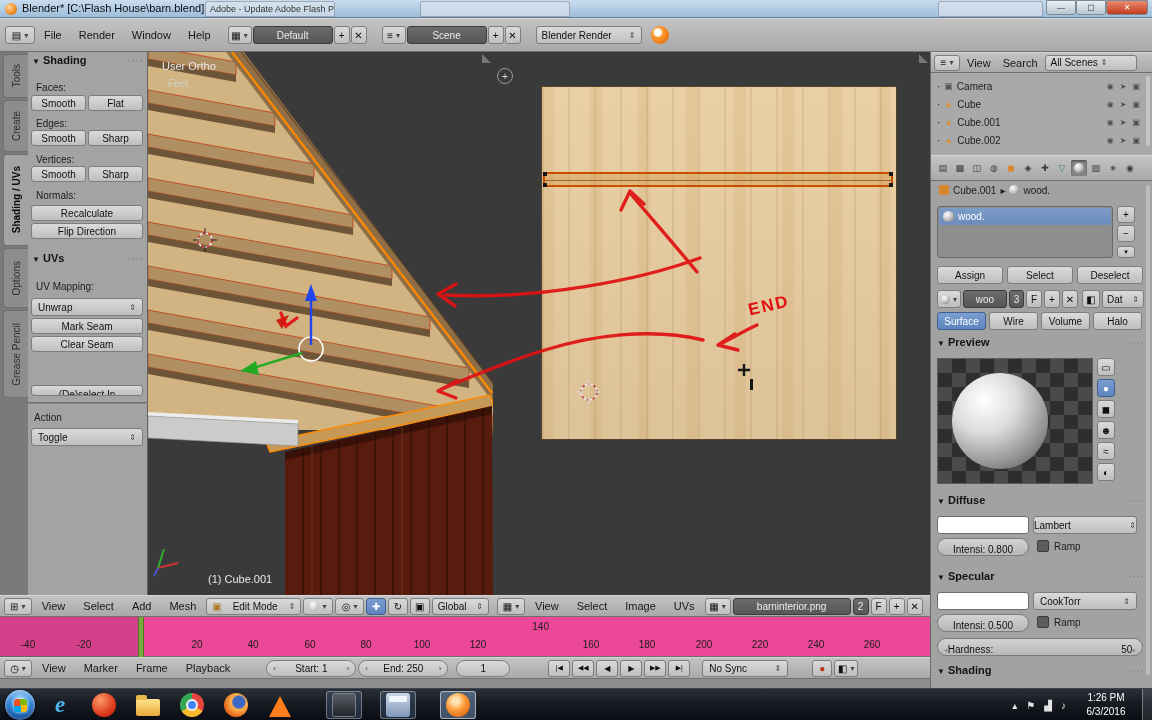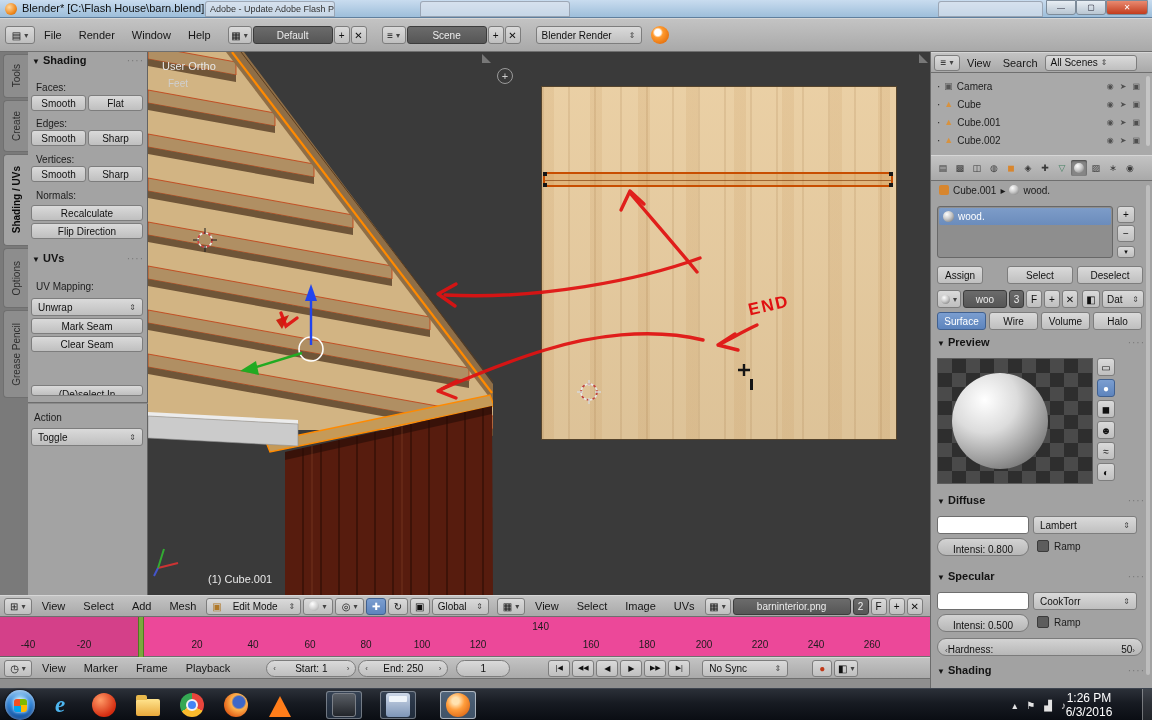--- a/index.html
+++ b/index.html
@@ -55,21 +55,21 @@
 .ic-chrome::after{content:"";position:absolute;inset:6px;background:#4285f4;border-radius:50%;border:2px solid #f2f2f2}
 .ic-ff{border-radius:50%;background:radial-gradient(circle at 62% 38%,#3e68c8 0 27%,#ffb24c 36%,#e3641b 72%,#9a3a0a)}
 .ic-vlc{width:0;height:0;border-left:11px solid transparent;border-right:11px solid transparent;border-bottom:21px solid #ff7d1a;margin-top:2px}
 .ic-app{background:linear-gradient(#5a5f66,#22252a);border:1px solid #7b8088;border-radius:3px}
 .ic-calc{background:linear-gradient(#cdd8e8,#7e96b8);border-radius:3px;position:relative}
 .ic-calc::before{content:"";position:absolute;left:3px;top:3px;right:3px;height:6px;background:#eef4fa;border-radius:1px}
 .ic-blender{border-radius:50%;background:radial-gradient(circle at 40% 33%,#ffe2b0 0 16%,#ff9d3c 42%,#e2711d 76%,#b35510)}
 .orb{position:absolute;left:5px;top:1px;width:30px;height:30px;border-radius:50%;background:radial-gradient(circle at 50% 30%,#a6d8fa,#2a7fd4 48%,#0b3f86 82%,#062654);box-shadow:inset 0 1px 4px rgba(255,255,255,.7),0 0 3px rgba(0,0,0,.8);display:flex;align-items:center;justify-content:center}
 .orbflag{width:13px;height:13px;border-radius:3px;background:conic-gradient(#7fba00 0 25%,#ffb900 0 50%,#00a4ef 0 75%,#f25022 0 100%);box-shadow:0 0 3px rgba(255,255,255,.9)}
 .tray{position:absolute;right:86px;top:0;height:32px;display:flex;align-items:center;gap:9px;color:#e3e3e3;font-size:10px}
-.clock{position:absolute;right:28px;top:2px;width:70px;text-align:center;color:#fff;font-size:12px;line-height:14px}
+.clock{position:absolute;right:11px;top:2px;width:70px;text-align:center;color:#fff;font-size:10px;line-height:14px}
 .showdesk{position:absolute;right:0;top:0;width:10px;height:32px;background:rgba(255,255,255,.1);border-left:1px solid rgba(255,255,255,.35)}
 .crumb{font-size:10px;color:#1a1a1a}
 .grip3{position:absolute;width:0;height:0;border-left:9px solid transparent;border-bottom:9px solid #787878}
 .endnote{position:absolute;left:748px;top:296px;color:#e01010;font-size:17px;font-weight:bold;letter-spacing:2px;transform:rotate(-13deg);z-index:61}
 </style>
 </head>
 <body>
 
 <div id="screen">
 
@@ -552,21 +552,21 @@
     </div>
     <div class="abs btn" style="left:186px;top:51px;width:18px;height:17px">
         <span>+</span>
       </div>
     <div class="abs btn" style="left:186px;top:70px;width:18px;height:17px">
         <span>−</span>
       </div>
     <div class="abs btn" style="left:186px;top:91px;width:18px;height:12px;font-size:7px">
         <span>▾</span>
       </div>
-    <div class="abs btn" style="left:6px;top:111px;width:46px;height:18px">
+    <div class="abs btn" style="left:6px;top:111px;width:66px;height:18px">
         <span>Assign</span>
       </div>
     <div class="abs btn" style="left:76px;top:111px;width:66px;height:18px">
         <span>Select</span>
       </div>
     <div class="abs btn" style="left:146px;top:111px;width:66px;height:18px">
         <span>Deselect</span>
       </div>
     <div class="abs btn" style="left:6px;top:135px;width:24px;height:18px">
         <span class="mball" style="width:9px;height:9px"></span>
@@ -629,21 +629,21 @@
         <span>≈</span>
       </div>
     <div class="abs btn" style="left:166px;top:308px;width:18px;height:18px">
         <span>◐</span>
       </div>
     <div class="abs row" style="left:6px;top:339px;width:208px;justify-content:space-between">
       <span class="phead"><span style="font-size:8px">▼</span> <span>Diffuse</span></span>
       <span class="grip">····</span>
     </div>
     <div class="abs" style="left:6px;top:361px;width:92px;height:18px;background:#fff;border:1px solid #6e6e6e;border-radius:3px"></div>
-    <div class="abs btn" style="left:102px;top:361px;width:104px;height:18px;justify-content:space-between;padding:0 6px">
+    <div class="abs btn" style="left:102px;top:361px;width:104px;height:18px;justify-content:space-between;padding:0 0">
         <span>Lambert</span>
         <span class="ud">⇕</span>
       </div>
     <div class="abs slider pill" style="left:6px;top:383px;width:92px;height:18px">
         <span>Intensi: 0.800</span>
       </div>
     <div class="abs row" style="left:106px;top:385px;gap:5px">
         <span class="cb"></span>
         <span class="lbl">Ramp</span>
       </div>

